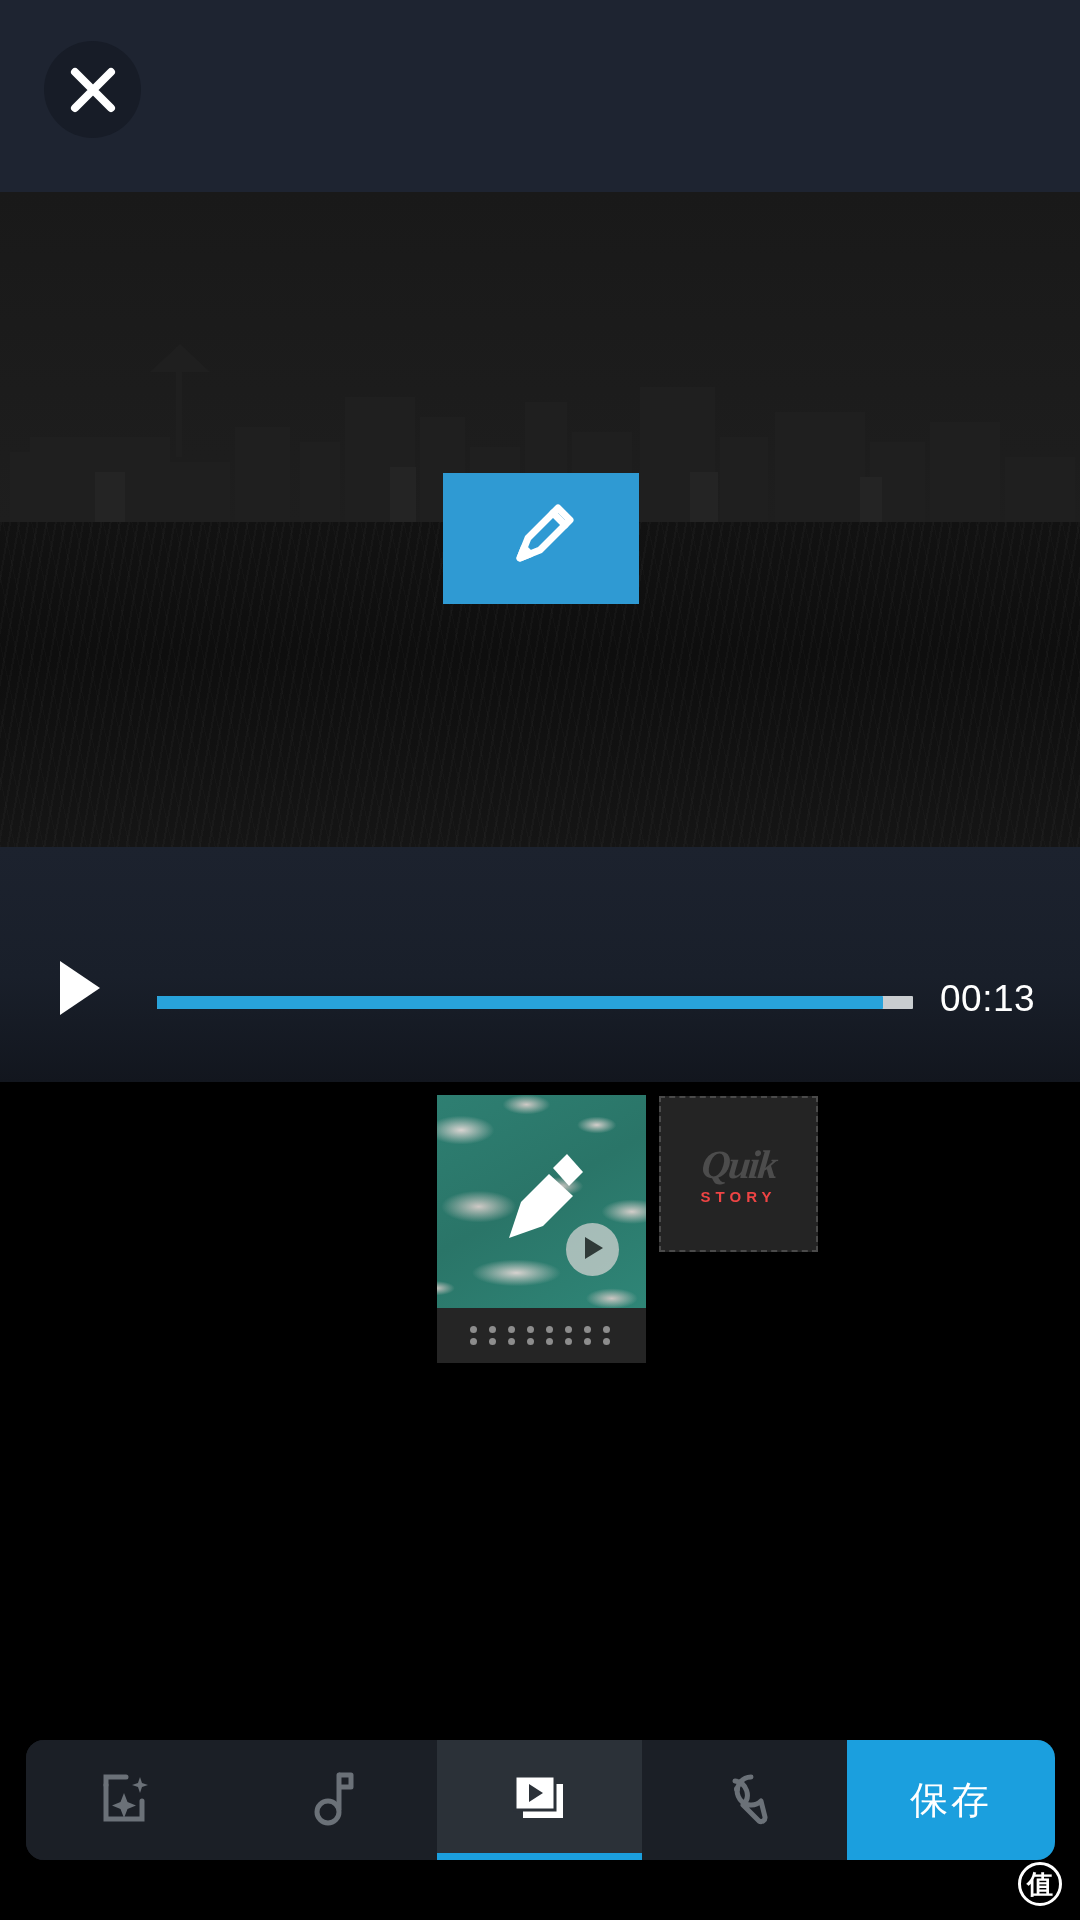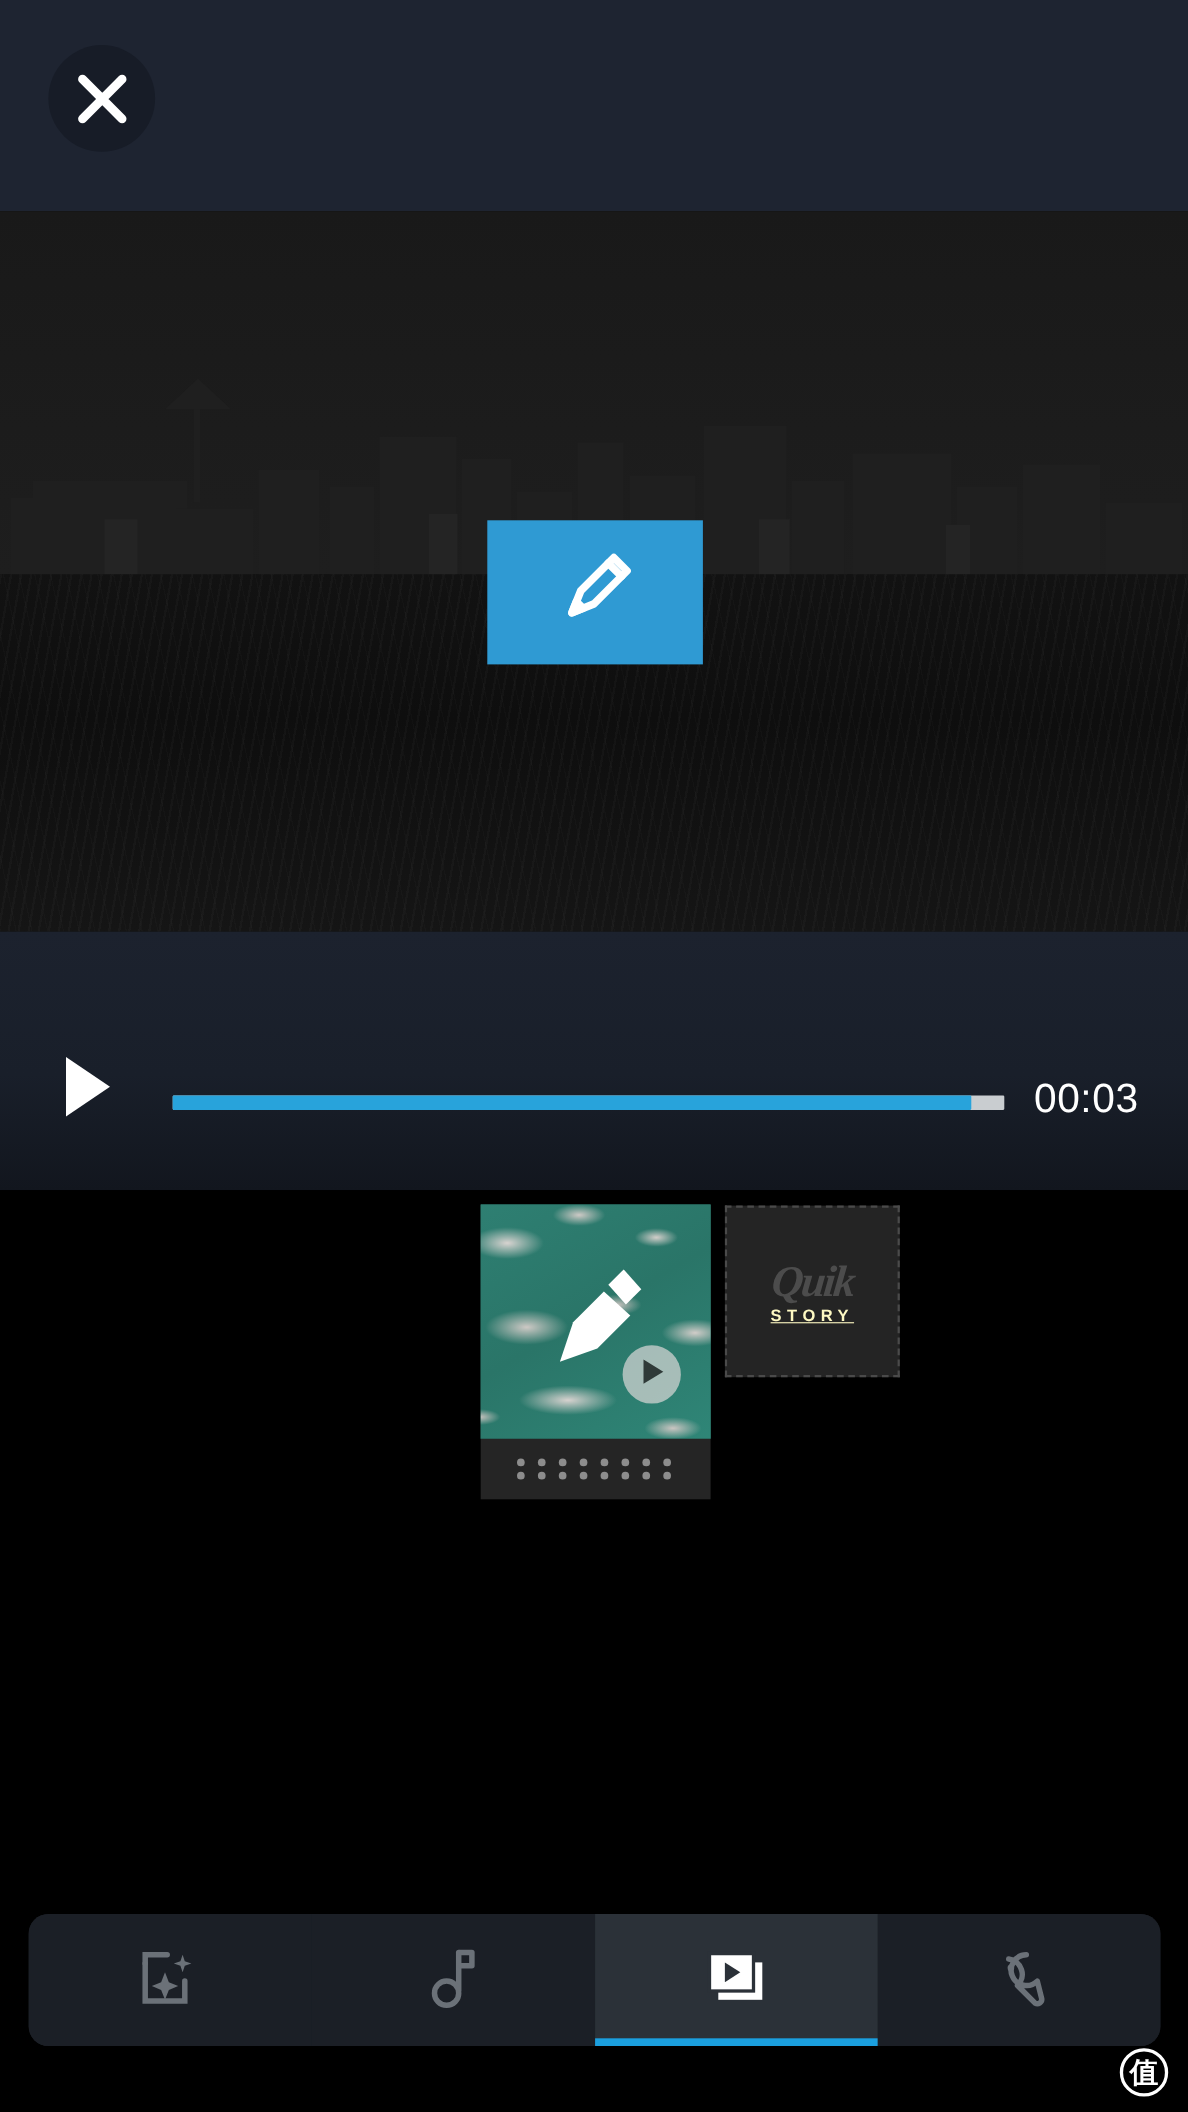--- a/index.html
+++ b/index.html
@@ -118,22 +118,22 @@
     background:#242424; border:2px dashed #4a4a4a;
     display:flex; align-items:center; justify-content:center; cursor:pointer;
   }
   .quik-logo{ text-align:center; line-height:1; user-select:none; }
   .quik-word{
     display:block; font-family:"Liberation Serif", serif;
     font-style:italic; font-weight:bold; font-size:40px;
     color:#4c4c4c; letter-spacing:-2px; transform:skewX(-6deg);
   }
   .quik-sub{
-    display:block; font-size:15px; color:#fef9c3;
-    letter-spacing:5px; margin-top:4px; font-weight:bold;text-decoration:underline;
+    display:block; font-size:15px; color:#ef4444;
+    letter-spacing:5px; margin-top:4px; font-weight:bold;
   }
 
   
   .toolbar{
     position:absolute; left:26px; top:1740px; width:1029px; height:120px;
     border-radius:18px; overflow:hidden; display:flex; background:#1b1f26;
   }
   .tool{
     flex:1 1 0; position:relative;
     display:flex; align-items:center; justify-content:center;
@@ -229,21 +229,21 @@
       <svg width="46" height="58" viewBox="0 0 46 58">
         <path d="M3 2 L43 29 L3 56 Z" fill="#ffffff"></path>
       </svg>
     </span>
   </div>
 
   <div class="track">
     <div class="track-fill" style="width:96%"></div>
   </div>
 
-  <div class="time">00:03</div>
+  <div class="time">00:13</div>
 
   <div class="timeline">
 
     <div class="clip">
       <div class="clip-thumb">
         <span class="clip-pencil">
           <svg width="110" height="110" viewBox="0 0 110 110">
             <g fill="#ffffff">
               <path d="M22 88 L34 52 L62 24 L86 46 L56 76 Z"></path>
               <path d="M66 18 L80 4 L96 22 L82 36 Z"></path>
@@ -324,20 +324,23 @@
 
     <div class="tool">
       <span>
         <svg width="54" height="54" viewBox="0 0 54 54">
           <path d="M34 6 a14 14 0 1 0 10 24 L48 46 a4 4 0 0 1 -6 4 L26 34 a14 14 0 0 0 -8 -24" fill="none" stroke="#6b7178" stroke-width="5" stroke-linecap="round" stroke-linejoin="round"></path>
           <circle cx="20" cy="18" r="3" fill="#6b7178"></circle>
         </svg>
       </span>
     </div>
 
+    <div class="tool save">
+      <span>保存</span>
+    </div>
 
   </div>
 
   <div class="watermark">
     <span class="wm-badge">值</span>
   </div>
 
 </div>
 
 </body></html>

